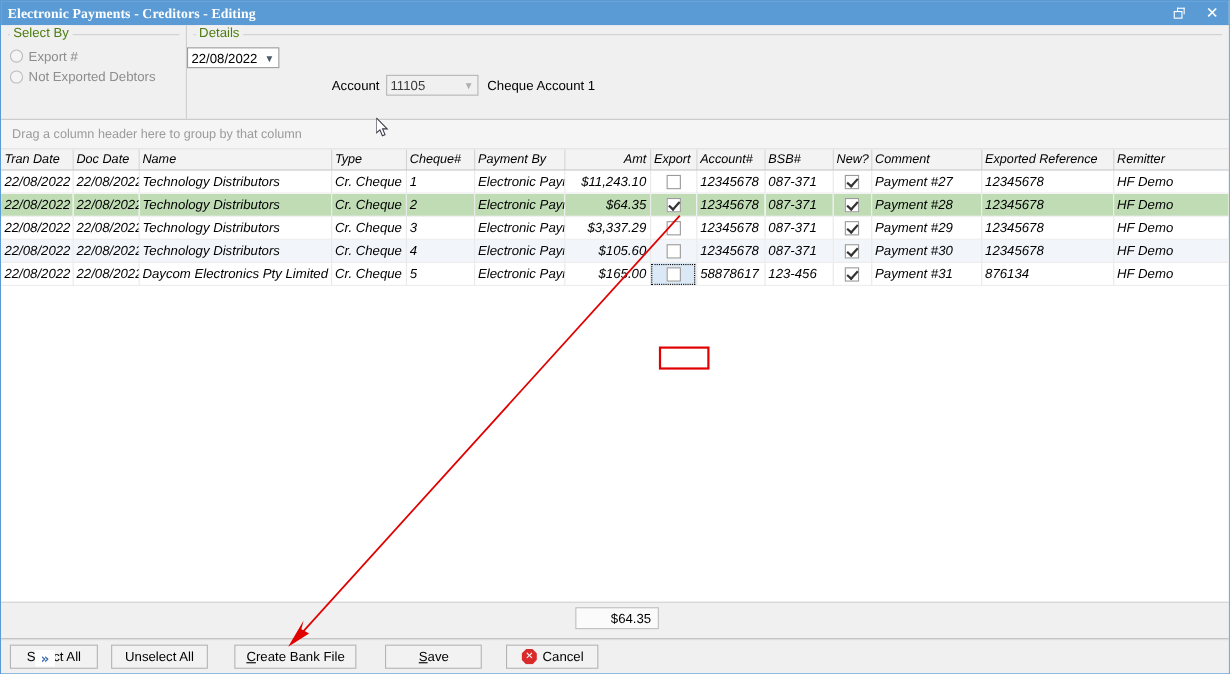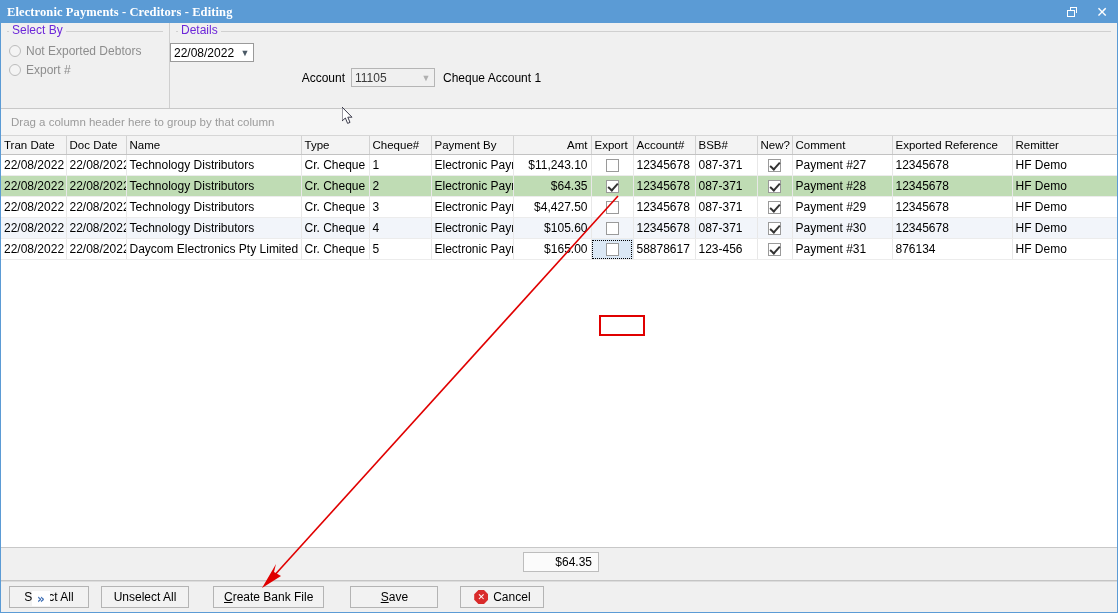--- a/index.html
+++ b/index.html
@@ -40,21 +40,21 @@
   }
   .glyph-close{font-size:14px;line-height:14px;font-family:"DejaVu Sans",sans-serif;}
 
   
   .toppanel{
     height:85px;min-height:85px;background:#f0f0f0;position:relative;
     display:flex;border-bottom:1px solid #c8c8c8;
   }
   .groupbox{position:relative;padding-top:2px;}
   .gb-title{
-    position:absolute;top:0px;left:8px;font-size:12px;color:#6d28d9;background:#f0f0f0;
+    position:absolute;top:0px;left:8px;font-size:12px;color:#4d7c0f;background:#f0f0f0;
     padding:0 3px;z-index:2;
   }
   .selectby{width:168px;border-right:1px solid #cfcfcf;}
   .gb-line{
     position:absolute;left:6px;right:6px;top:8px;height:1px;background:#d0d0d0;
   }
   .radios{padding:16px 0 0 8px;}
   .radio-row{display:flex;align-items:center;height:19px;color:#8c8c8c;}
   .radio{
     width:12px;height:12px;border-radius:50%;border:1px solid #bcbcbc;
@@ -95,21 +95,21 @@
   
   .grouppanel{
     height:26px;min-height:26px;background:#f5f5f5;
     display:flex;align-items:center;padding-left:10px;
     color:#9b9b9b;font-size:11.5px;
     border-bottom:1px solid #d6d6d6;
   }
 
   
   .gridwrap{flex:1;background:#ffffff;overflow:hidden;position:relative;
-    border-bottom:1px solid #c8c8c8;}
+    border-bottom:1px solid #c8c8c8;font-style:italic;}
   table.grid{border-collapse:collapse;table-layout:fixed;width:1116px;}
   table.grid th{
     background:#f3f3f3;border-right:1px solid #d2d2d2;border-bottom:1px solid #c2c2c2;
     font-weight:normal;font-size:11.5px;text-align:left;
     height:18px;padding:0 3px;white-space:nowrap;overflow:hidden;
   }
   table.grid th.r{text-align:right;}
   table.grid td{
     border-right:1px solid #e8e8e8;border-bottom:1px solid #ececec;
     height:20px;padding:0 3px;font-size:12px;white-space:nowrap;overflow:hidden;
@@ -190,25 +190,25 @@
   </div>
 
   <div class="toppanel">
 
     <div class="groupbox selectby">
       <div class="gb-line"></div>
       <div class="gb-title">Select By</div>
       <div class="radios">
         <div class="radio-row">
           <span class="radio"></span>
-          <span class="radio-lbl">Not Exported Debtors</span>
+          <span class="radio-lbl">Export #</span>
         </div>
         <div class="radio-row">
           <span class="radio"></span>
-          <span class="radio-lbl">Export #</span>
+          <span class="radio-lbl">Not Exported Debtors</span>
         </div>
       </div>
     </div>
 
     <div class="groupbox details">
       <div class="gb-line"></div>
       <div class="gb-title">Details</div>
       <div class="det-fields">
 
         <div class="field-row">
@@ -309,21 +309,21 @@
             <td class="">12345678</td>
             <td class="">HF Demo</td>
           </tr>
           <tr>
             <td class="">22/08/2022</td>
             <td class="">22/08/2022</td>
             <td class="">Technology Distributors</td>
             <td class="">Cr. Cheque</td>
             <td class="">3</td>
             <td class="">Electronic Paymen</td>
-            <td class="r">$4,427.50</td>
+            <td class="r">$3,337.29</td>
             <td class="c"><span class="cbx"></span></td>
             <td class="">12345678</td>
             <td class="">087-371</td>
             <td class="c"><span class="cbx on"></span></td>
             <td class="">Payment #29</td>
             <td class="">12345678</td>
             <td class="">HF Demo</td>
           </tr>
           <tr class="row-alt">
             <td class="">22/08/2022</td>

